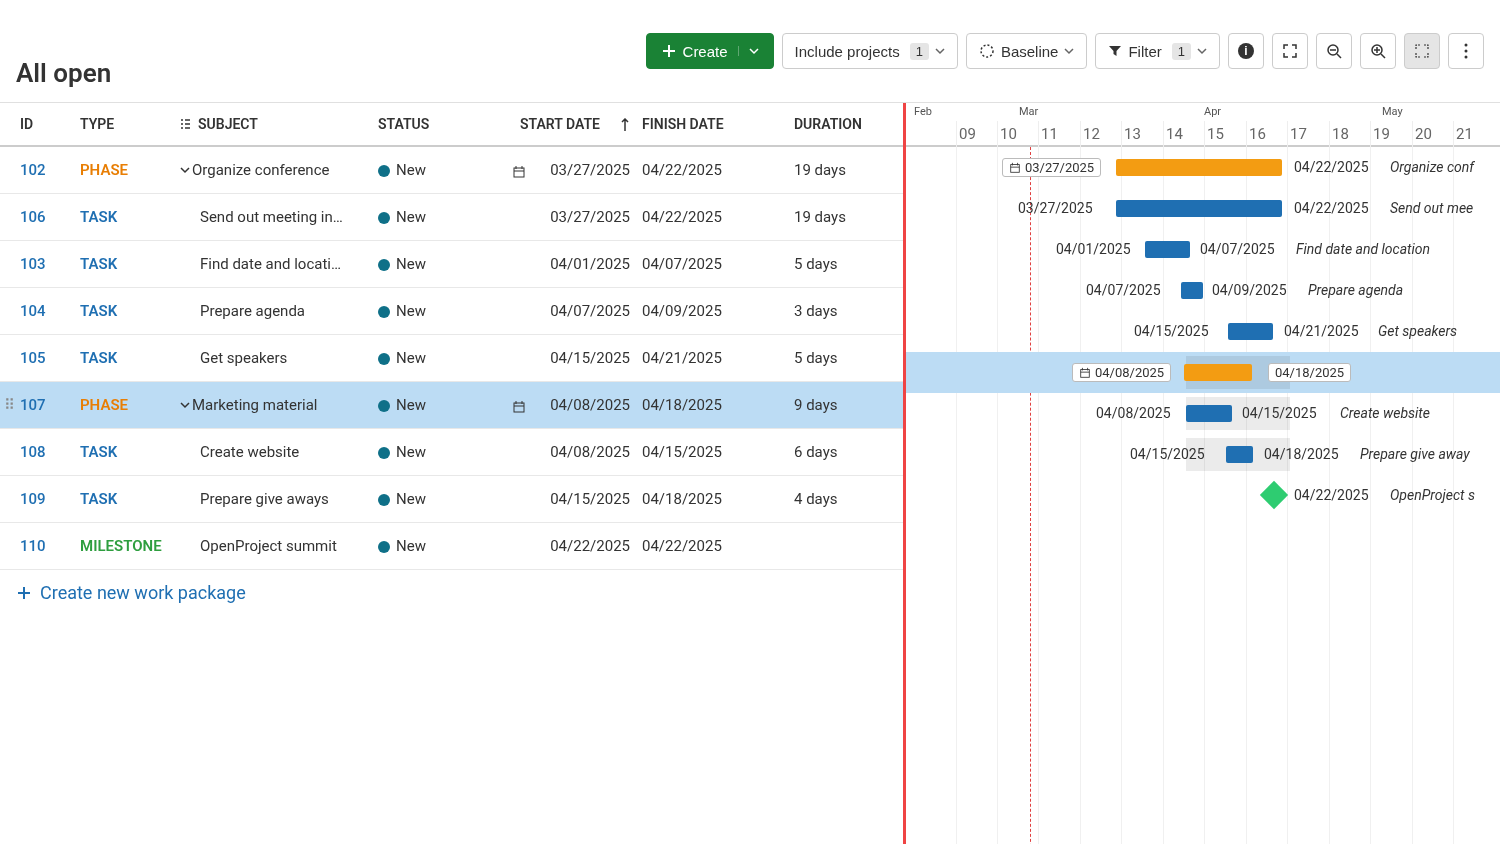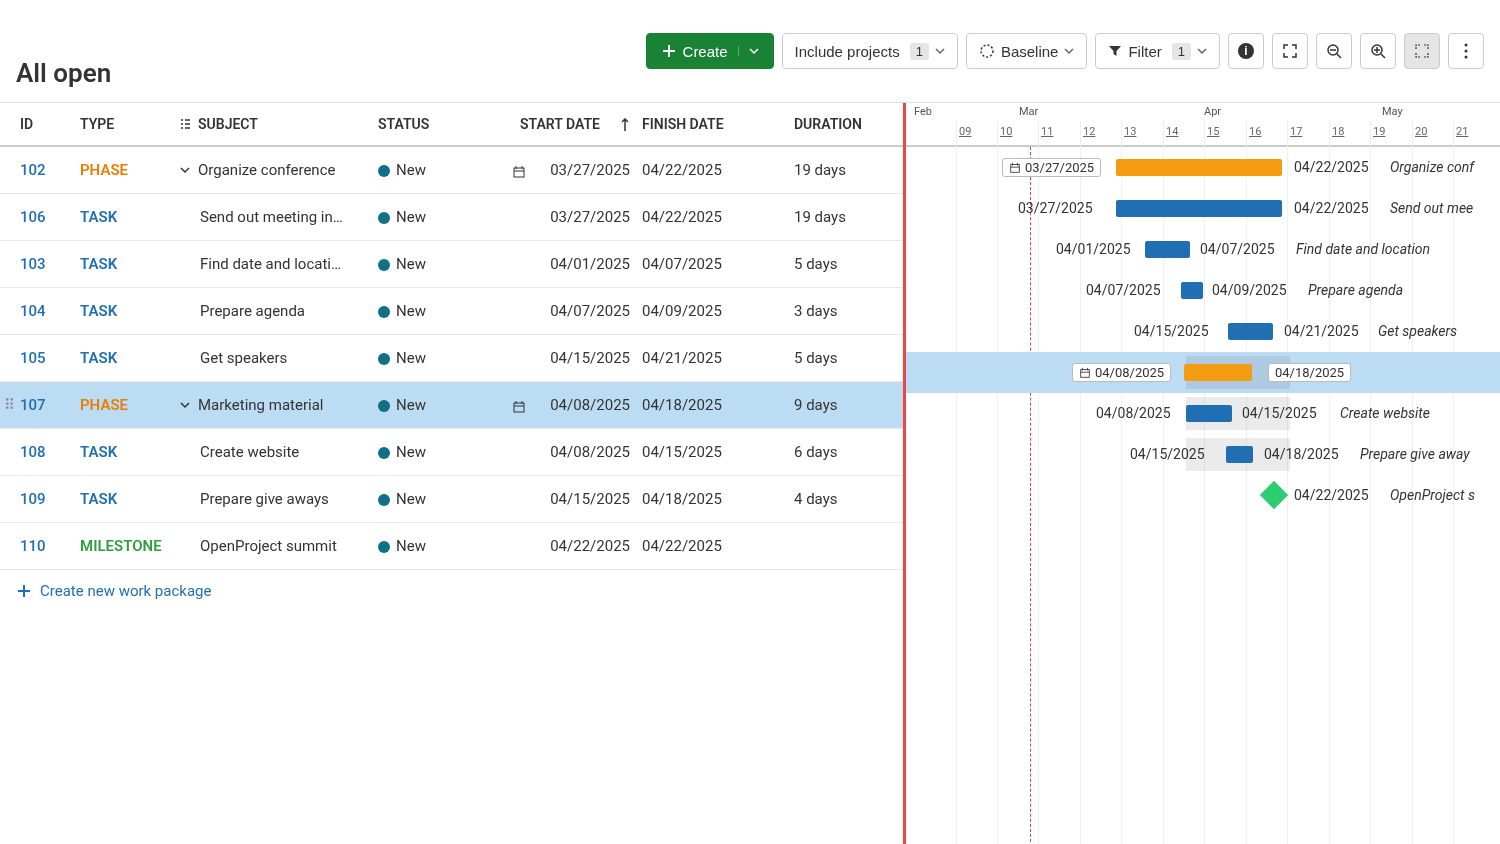--- a/index.html
+++ b/index.html
@@ -26,30 +26,30 @@
 .col-finish { width: 152px; padding-right: 24px; }
 .col-duration { width: 100px; }
 .tr { display: flex; align-items: center; height: 47px; border-bottom: 1px solid #e8e8e8; padding-left: 14px; font-size: 15px; }
 .tr > div { padding: 0 6px; overflow: hidden; text-overflow: ellipsis; white-space: nowrap; }
 .tr .col-id { color: #1f6fb2; font-weight: 500; }
 .type-phase { color: #e87e04; font-weight: 600; }
 .type-task { color: #1f6fb2; font-weight: 600; }
 .type-milestone { color: #2e9e3f; font-weight: 600; }
 .status-dot { width: 12px; height: 12px; border-radius: 50%; background: #0f7088; display: inline-block; margin-right: 6px; vertical-align: middle; }
 .tr.selected { background: #bcdcf4; }
-.tr .subject-inner { display: flex; align-items: center; gap: 6px; }
+.tr .subject-inner { display: flex; align-items: center; gap: 0; }
 .chev-down { width: 14px; height: 14px; }
 .drag-handle { position: absolute; left: 4px; color: #888; cursor: grab; }
-.create-row { padding: 12px 16px; color: #1f6fb2; display: flex; align-items: center; gap: 8px; cursor: pointer; font-size: 15px; }
+.create-row { padding: 12px 16px; color: #1f6fb2; display: flex; align-items: center; gap: 8px; cursor: pointer; font-size: 18px; }
 
 .gantt-head { height: 44px; border-bottom: 2px solid #ccc; position: relative; font-size: 11px; color: #555; }
 .month-row { height: 18px; position: relative; }
 .month-label { position: absolute; top: 2px; font-size: 11px; }
 .week-row { height: 26px; position: relative; }
-.week-cell { position: absolute; top: 0; height: 26px; border-left: 1px solid #eee; font-size: 11px; color: #666; padding: 4px 2px 0; text-decoration: underline; }
+.week-cell { position: absolute; top: 0; height: 26px; border-left: 1px solid #eee; font-size: 15px; color: #666; padding: 4px 2px 0; }
 .gantt-body { position: relative; height: calc(100% - 44px); }
 .gantt-row { height: 41px; position: relative; border-bottom: 1px solid transparent; }
 .gantt-row.selected { background: #bcdcf4; }
 .vgrid { position: absolute; top: 0; bottom: 0; left: 0; right: 0; pointer-events: none; }
 .vline { position: absolute; top: 0; bottom: 0; border-left: 1px solid #f0f0f0; }
 .today-line { position: absolute; top: 0; bottom: 0; border-left: 1px dashed #e04040; }
 .bar { position: absolute; top: 12px; height: 17px; border-radius: 2px; }
 .bar.phase { background: #f39c12; }
 .bar.task { background: #1f6fb2; }
 .mile { position: absolute; top: 10px; width: 20px; height: 20px; background: #2ecc71; transform: rotate(45deg); }

